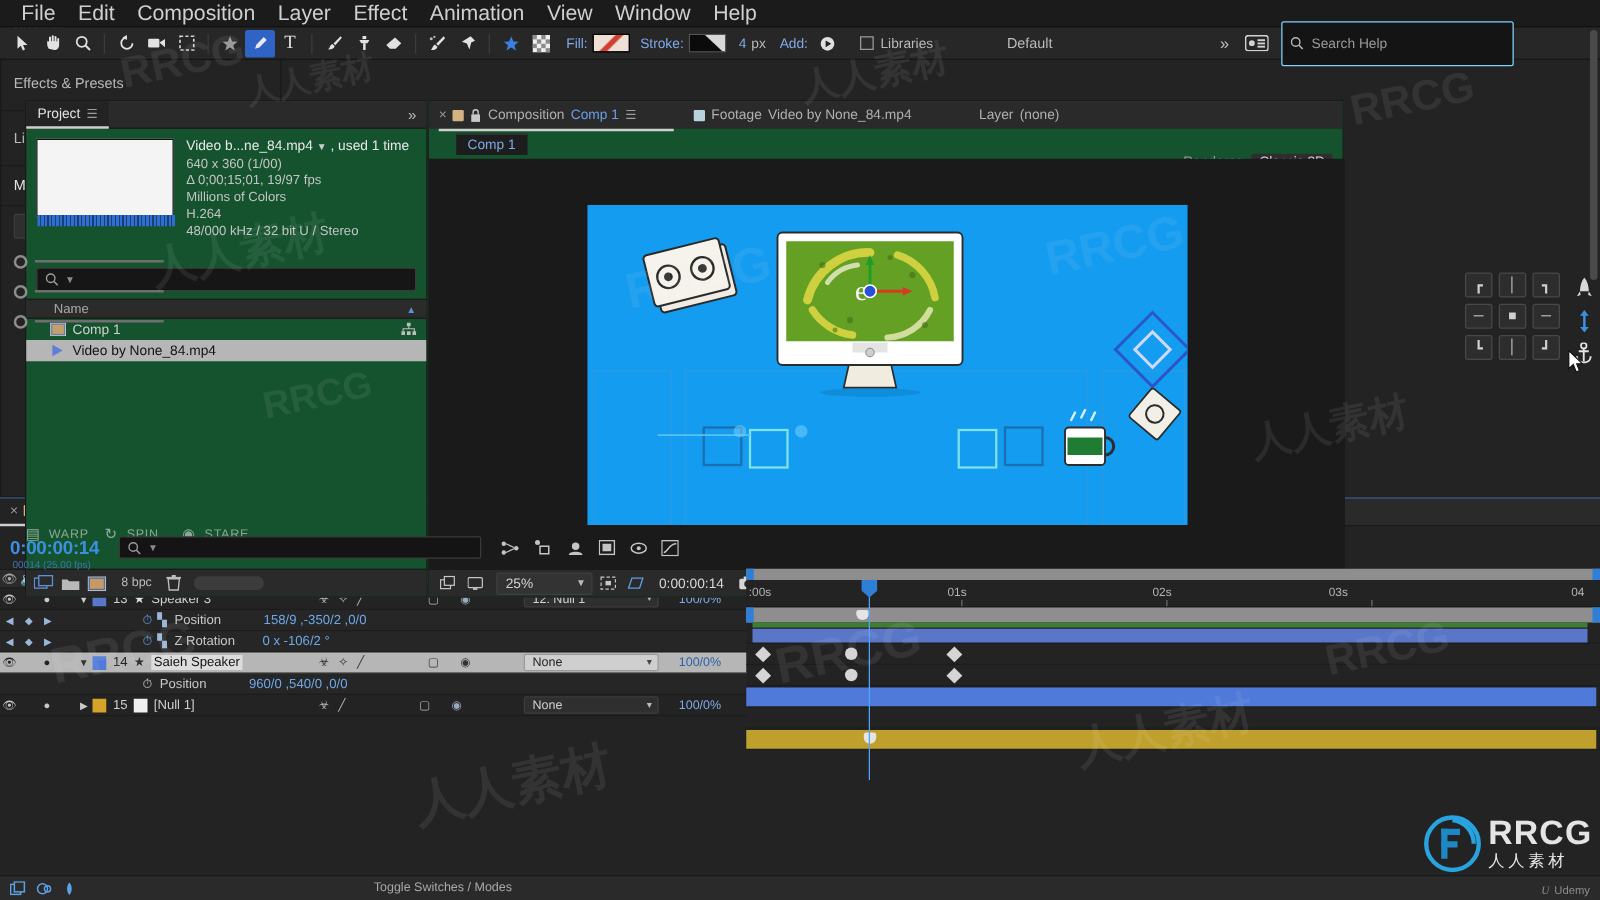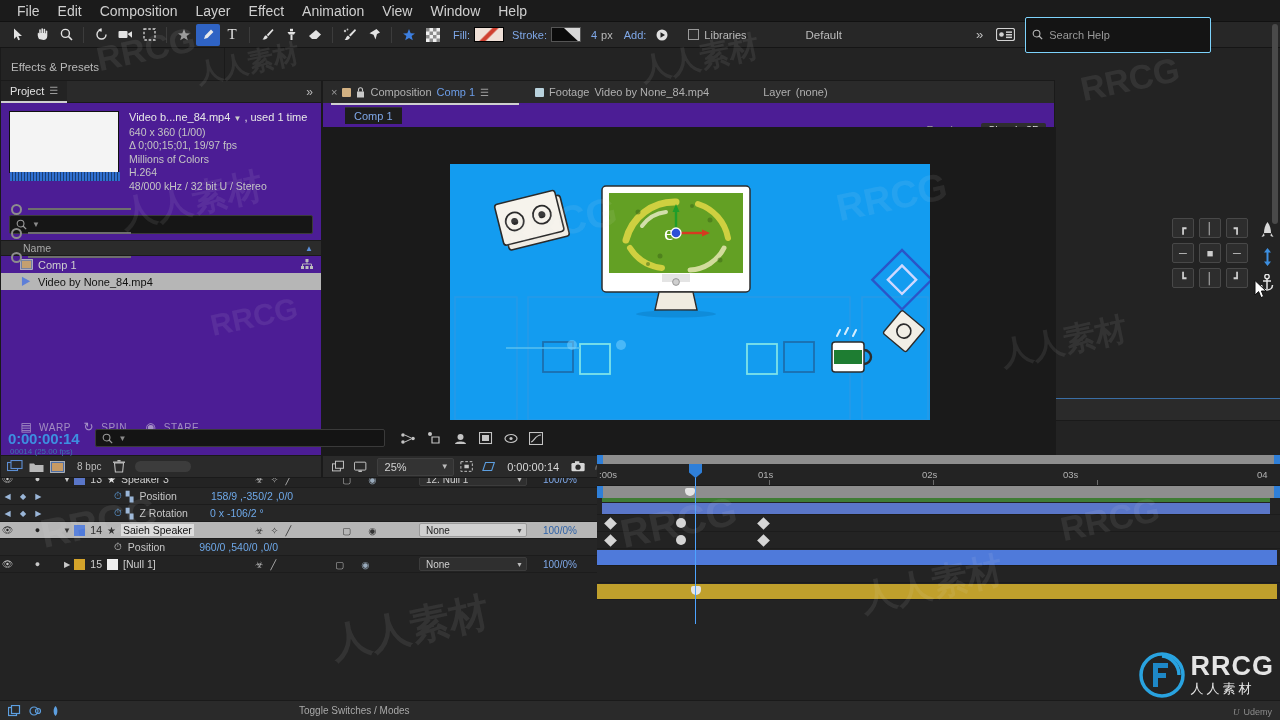--- a/index.html
+++ b/index.html
@@ -13,21 +13,21 @@
   #app { position: relative; width: 1280px; height: 720px; background: #232323; }
 
   
   .menubar {
     position: absolute; top: 0; left: 0; width: 1280px; height: 22px;
     background: #1b1b1b; display: flex; align-items: center;
     padding-left: 8px; border-bottom: 1px solid #111;
   }
   .menubar .mi {
     padding: 0 9px; height: 22px; line-height: 22px;
-    color: #cfcfcf; font-size: 14px; cursor: default; white-space: nowrap;
+    color: #cfcfcf; font-size: 17px; cursor: default; white-space: nowrap;
   }
 
   
   .toolbar {
     position: absolute; top: 22px; left: 0; width: 1280px; height: 26px;
     background: #272727; display: flex; align-items: center;
     border-bottom: 1px solid #151515; padding-left: 6px;
   }
   .tool {
     width: 24px; height: 22px; display: flex; align-items: center; justify-content: center;
@@ -54,21 +54,21 @@
     display: inline-block; margin-right: 5px;
   }
   .workspace-name { color: #bbb; font-size: 11.5px; margin-left: 20px; }
   .search-help {
     margin-left: 8px; width: 186px; height: 36px; background: #141414;
     border: 1px solid #7dd3fc; border-radius: 2px;
     display: flex; align-items: center; padding: 0 6px; color: #9a9a9a; font-size: 11px;
   }
 
   
-  .panel { position: absolute; background: #4c1d95; border: 1px solid #1a1a1a; }
+  .panel { position: absolute; background: #14532d; border: 1px solid #1a1a1a; margin-left: 20px; }
   .panel-tabbar {
     height: 22px; background: #2a2a2a; display: flex; align-items: center;
     font-size: 11px; color: #b5b5b5; border-bottom: 1px solid #1a1a1a;
   }
   .ptab {
     height: 22px; display: flex; align-items: center; gap: 5px;
     padding: 0 9px; color: #b0b0b0; white-space: nowrap;
   }
   .ptab.sel { color: #e2e2e2; border-bottom: 2px solid #cfcfcf; background: #232323; }
   .ptab .dot { width: 9px; height: 9px; border-radius: 1px; }

